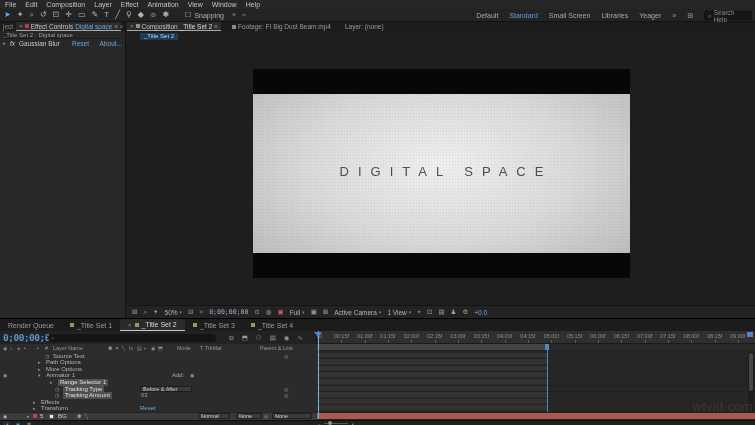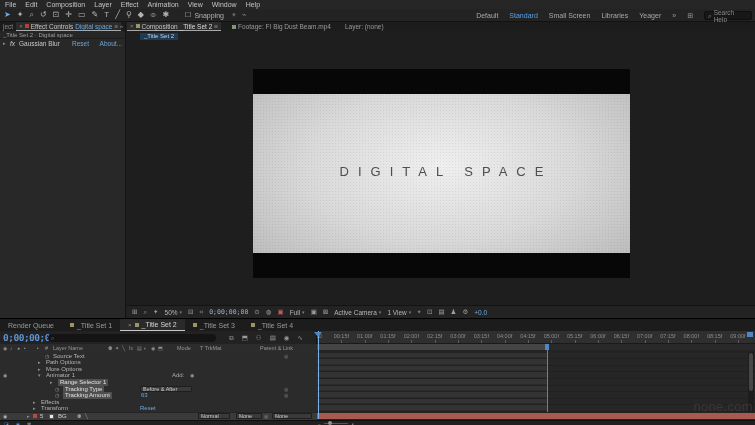--- a/index.html
+++ b/index.html
@@ -532,14 +532,14 @@
       <div class="zoom-slider">
         <span>−</span>
         <span class="zs-track">
             <span class="zs-thumb"></span>
           </span>
         <span>◭</span>
       </div>
     </div>
   </div>
 
-  <div class="watermark">none.com</div>
+  <div class="watermark">wtvid.com</div>
 </div>
 
 </body></html>

